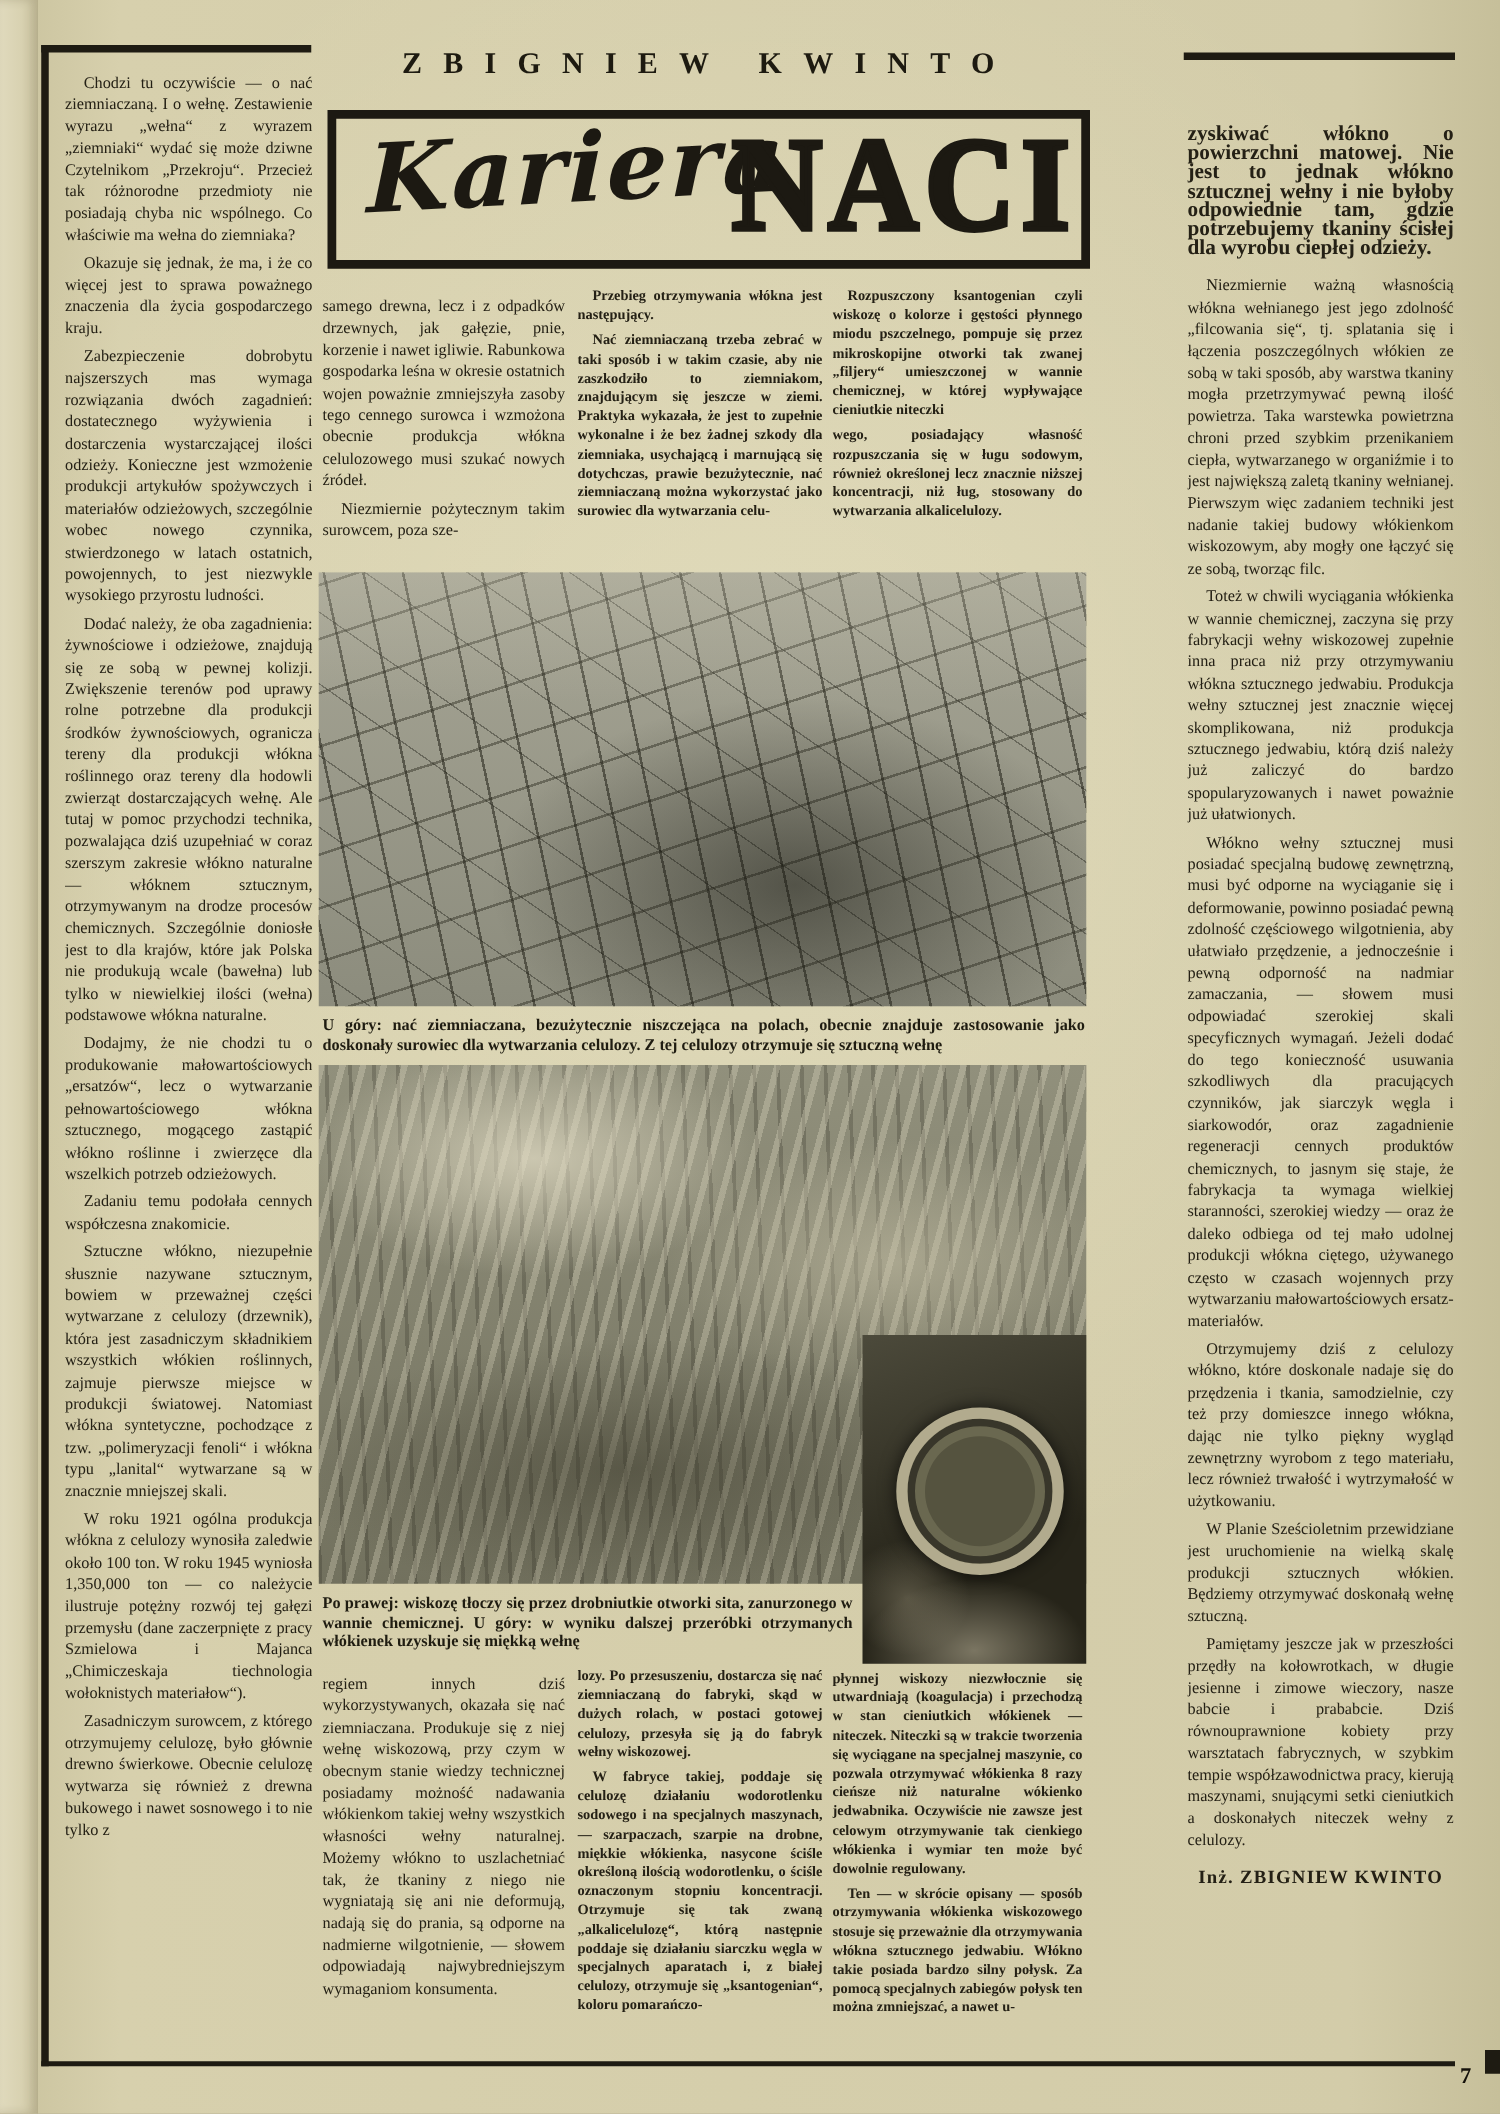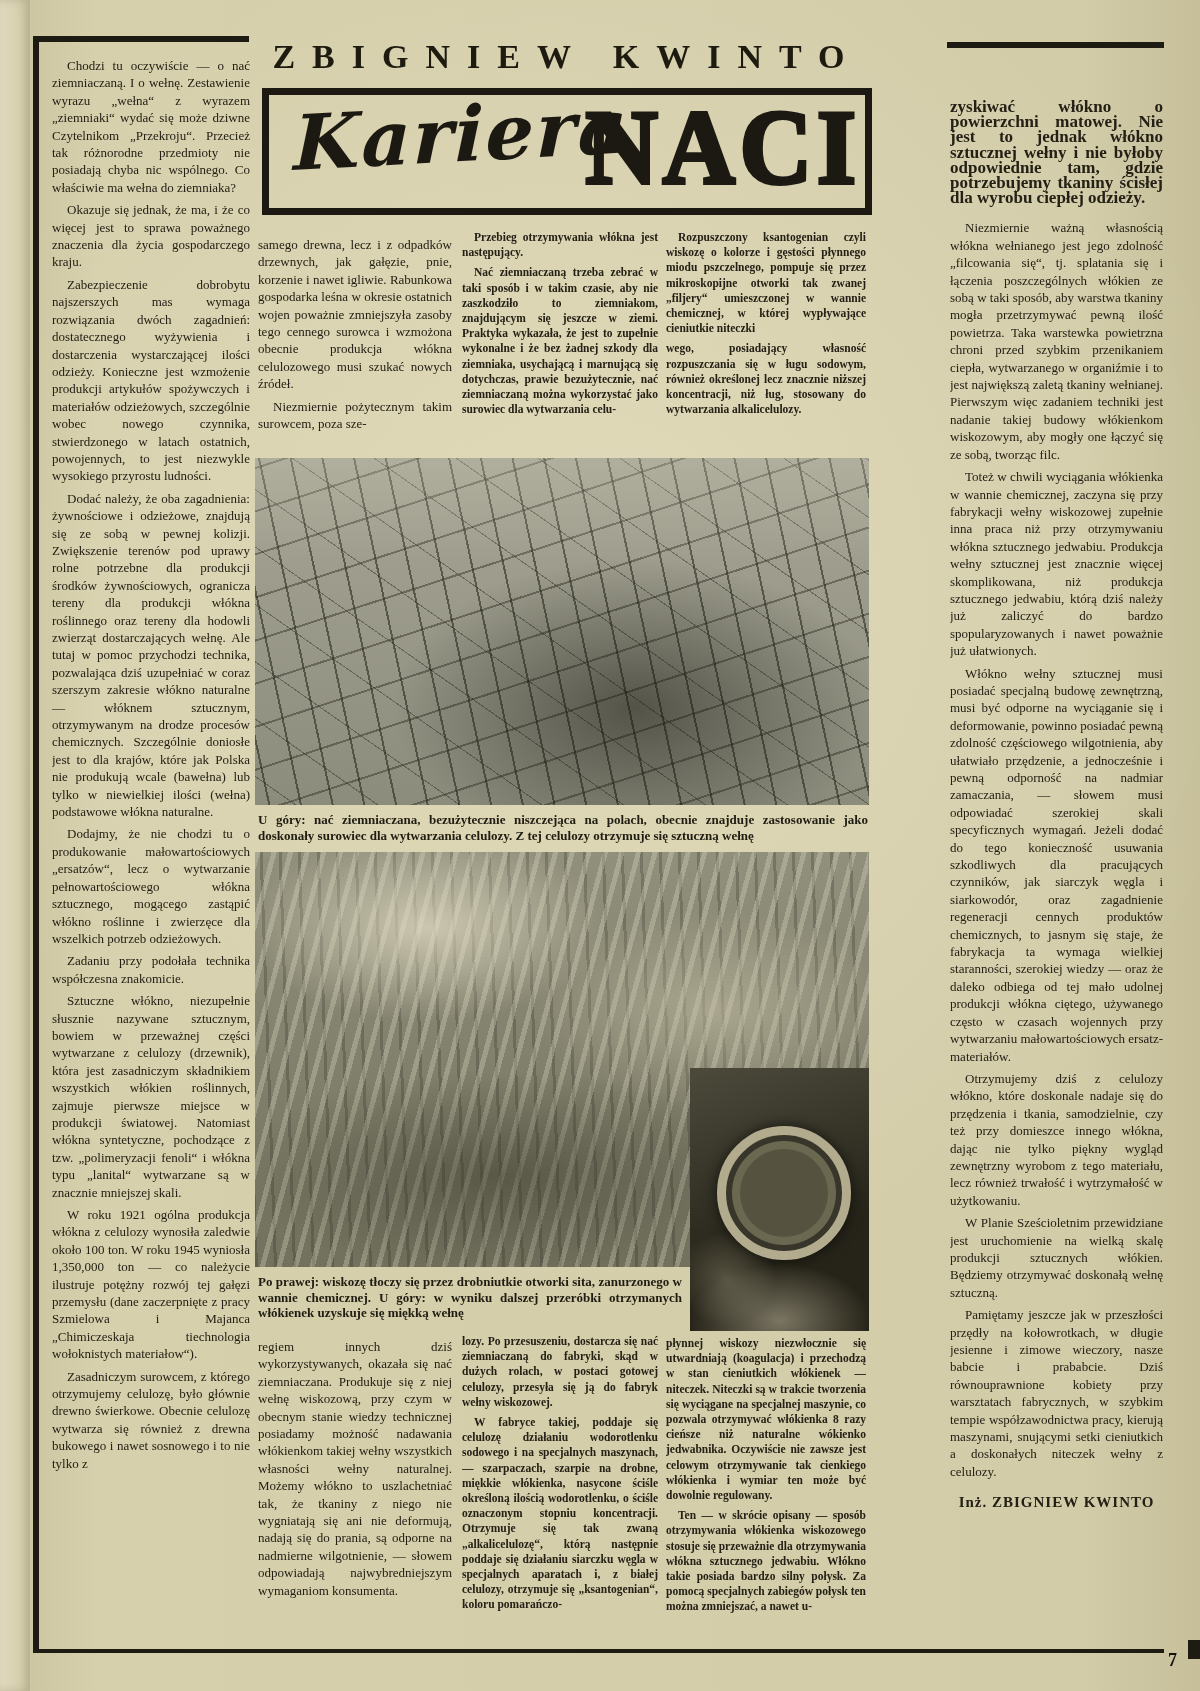--- a/index.html
+++ b/index.html
@@ -19,21 +19,21 @@
   .bar { position:absolute; background:#1e1b12; }
   .frame-left   { left:33px;  top:36px;   width:6px;    height:1617px; }
   .frame-top    { left:33px;  top:36px;   width:216px;  height:6px; }
   .rule-right-top { left:947px; top:42px; width:217px;  height:6px; }
   .rule-bottom  { left:33px;  top:1649px; width:1131px; height:4px; }
   .corner-mark  { left:1188px; top:1640px; width:12px;  height:19px; }
 
   
   .author {
     position:absolute; left:258px; top:38px; width:618px;
-    font-size:34px; font-weight:bold; letter-spacing:17px;
+    font-size:24px; font-weight:bold; letter-spacing:17px;
     text-align:center; white-space:nowrap; color:#1d1a10;
     font-family:"Liberation Serif", serif;
   }
   .title-box {
     position:absolute; left:262px; top:88px; width:610px; height:127px;
     border:7px solid #1c1912; box-sizing:border-box;
   }
   .title-script {
     position:absolute; left:24px; top:4px;
     font-family:"DejaVu Serif", serif; font-style:italic; font-weight:bold;
@@ -131,21 +131,21 @@
     <span class="title-script">Kariera</span>
     <span class="title-caps">NACI</span>
   </div>
 
   <div class="col col-left">
     <p class="t">Chodzi tu oczywiście — o nać ziemniaczaną. I o wełnę. Zestawienie wyrazu „wełna“ z wyrazem „ziemniaki“ wydać się może dziwne Czytelnikom „Przekroju“. Przecież tak różnorodne przedmioty nie posiadają chyba nic wspólnego. Co właściwie ma wełna do ziemniaka?</p>
     <p class="t">Okazuje się jednak, że ma, i że co więcej jest to sprawa poważnego znaczenia dla życia gospodarczego kraju.</p>
     <p class="t">Zabezpieczenie dobrobytu najszerszych mas wymaga rozwiązania dwóch zagadnień: dostatecznego wyżywienia i dostarczenia wystarczającej ilości odzieży. Konieczne jest wzmożenie produkcji artykułów spożywczych i materiałów odzieżowych, szczególnie wobec nowego czynnika, stwierdzonego w latach ostatnich, powojennych, to jest niezwykle wysokiego przyrostu ludności.</p>
     <p class="t">Dodać należy, że oba zagadnienia: żywnościowe i odzieżowe, znajdują się ze sobą w pewnej kolizji. Zwiększenie terenów pod uprawy rolne potrzebne dla produkcji środków żywnościowych, ogranicza tereny dla produkcji włókna roślinnego oraz tereny dla hodowli zwierząt dostarczających wełnę. Ale tutaj w pomoc przychodzi technika, pozwalająca dziś uzupełniać w coraz szerszym zakresie włókno naturalne — włóknem sztucznym, otrzymywanym na drodze procesów chemicznych. Szczególnie doniosłe jest to dla krajów, które jak Polska nie produkują wcale (bawełna) lub tylko w niewielkiej ilości (wełna) podstawowe włókna naturalne.</p>
     <p class="t">Dodajmy, że nie chodzi tu o produkowanie małowartościowych „ersatzów“, lecz o wytwarzanie pełnowartościowego włókna sztucznego, mogącego zastąpić włókno roślinne i zwierzęce dla wszelkich potrzeb odzieżowych.</p>
-    <p class="t">Zadaniu przy podołała technika współczesna znakomicie.</p>
+    <p class="t">Zadaniu temu podołała cennych współczesna znakomicie.</p>
     <p class="t">Sztuczne włókno, niezupełnie słusznie nazywane sztucznym, bowiem w przeważnej części wytwarzane z celulozy (drzewnik), która jest zasadniczym składnikiem wszystkich włókien roślinnych, zajmuje pierwsze miejsce w produkcji światowej. Natomiast włókna syntetyczne, pochodzące z tzw. „polimeryzacji fenoli“ i włókna typu „lanital“ wytwarzane są w znacznie mniejszej skali.</p>
     <p class="t">W roku 1921 ogólna produkcja włókna z celulozy wynosiła zaledwie około 100 ton. W roku 1945 wyniosła 1,350,000 ton — co należycie ilustruje potężny rozwój tej gałęzi przemysłu (dane zaczerpnięte z pracy Szmielowa i Majanca „Chimiczeskaja tiechnologia wołoknistych materiałow“).</p>
     <p class="t">Zasadniczym surowcem, z którego otrzymujemy celulozę, było głównie drewno świerkowe. Obecnie celulozę wytwarza się również z drewna bukowego i nawet sosnowego i to nie tylko z</p>
   </div>
 
   <div class="col col-mid1">
     <p class="t cont">samego drewna, lecz i z odpadków drzewnych, jak gałęzie, pnie, korzenie i nawet igliwie. Rabunkowa gospodarka leśna w okresie ostatnich wojen poważnie zmniejszyła zasoby tego cennego surowca i wzmożona obecnie produkcja włókna celulozowego musi szukać nowych źródeł.</p>
     <p class="t">Niezmiernie pożytecznym takim surowcem, poza sze-</p>
   </div>
 

